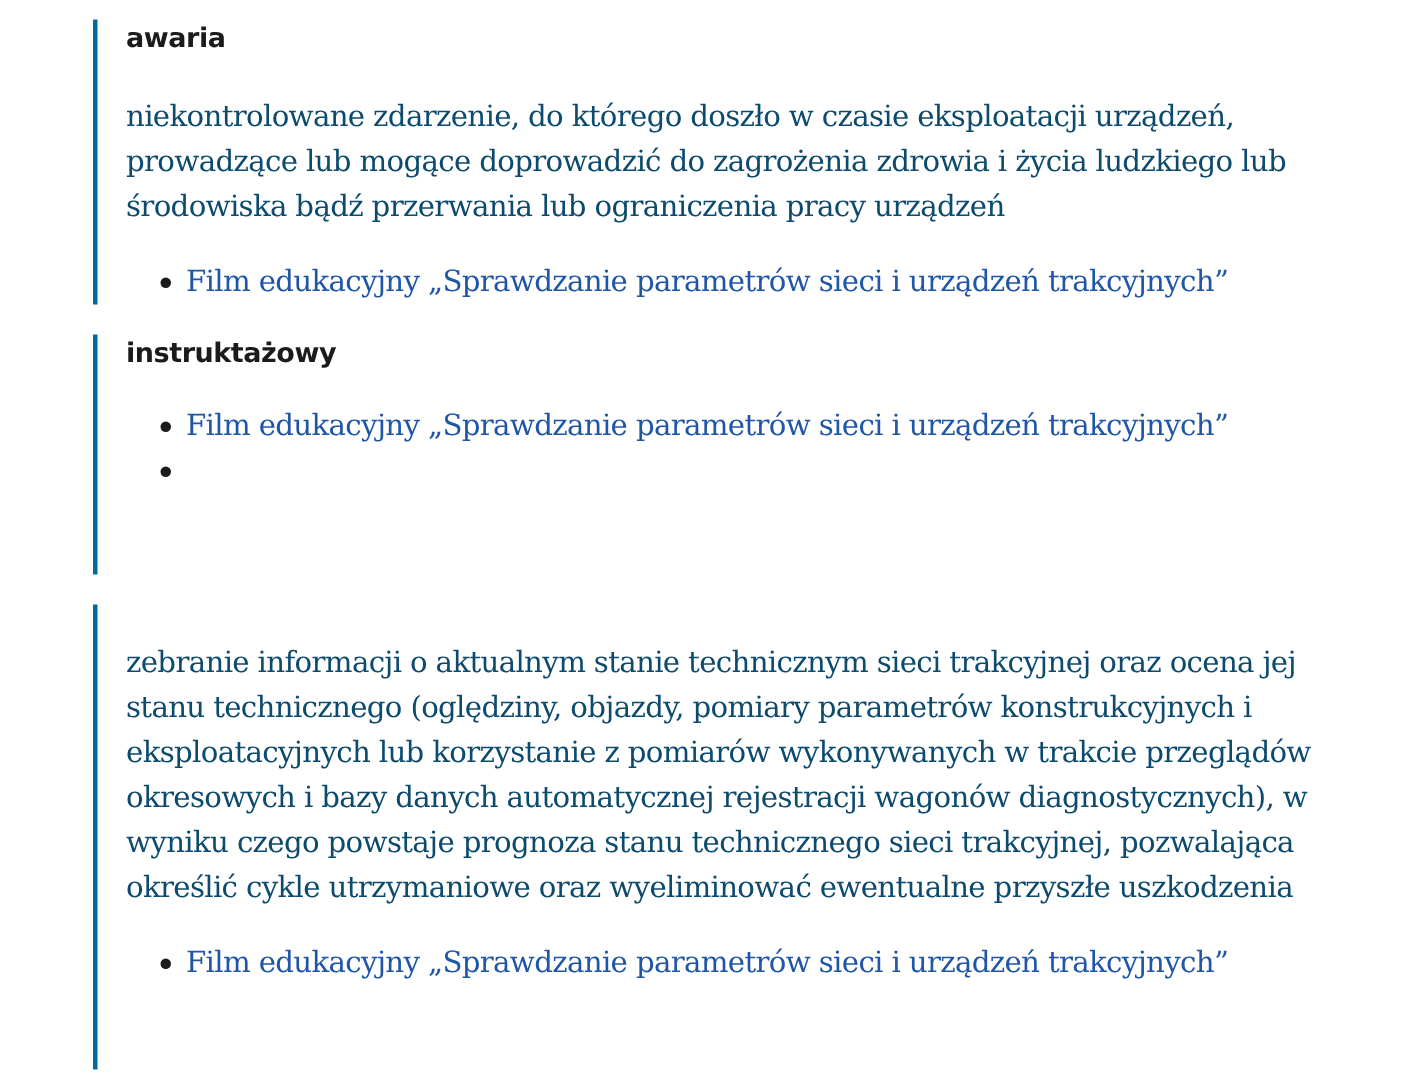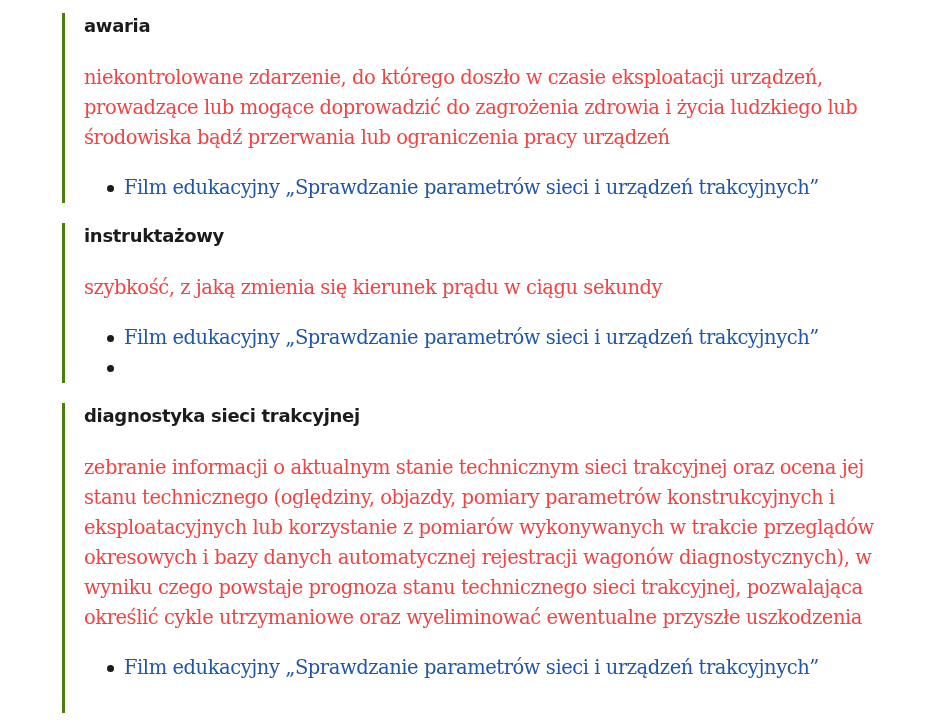--- a/index.html
+++ b/index.html
@@ -1,26 +1,26 @@
 <!DOCTYPE html>
 <html><head>
 <meta charset="utf-8">
 <style>
   html, body { margin:0; padding:0; background:#ffffff; }
   body { width:950px; height:726px; overflow:hidden; position:relative; }
   .entry {
-    position:absolute; left:62px; border-left:3px solid #4d7c0f;
+    position:absolute; left:62px; border-left:3px solid #0369a1;
     padding-left:19px; box-sizing:border-box; width:820px;
   }
   .term {
     font-family:"DejaVu Sans", sans-serif; font-weight:bold; font-size:18px;
     color:#1b1b1b; line-height:26px; margin:0; letter-spacing:-0.3px;
   }
   .def {
-    font-family:"DejaVu Serif", serif; font-size:19.5px; color:#ef4444;
+    font-family:"DejaVu Serif", serif; font-size:19.5px; color:#0c4a6e;
     line-height:30px; margin:24px 0 0 0; letter-spacing:-0.45px; word-spacing:0px;
   }
   ul.links { list-style:none; margin:20px 0 0 0; padding:0 0 0 40px; }
   ul.links li {
     font-family:"DejaVu Serif", serif; font-size:19.5px; line-height:30px;
     color:#1f56a8; position:relative; letter-spacing:-0.45px; white-space:nowrap;
   }
   ul.links li .bullet {
     position:absolute; left:-17px; top:12px; width:7px; height:7px;
     border-radius:50%; background:#1b1b1b;
@@ -36,34 +36,32 @@
   <ul class="links">
     <li>
       <span class="bullet"></span>
       <a>Film edukacyjny „Sprawdzanie parametrów sieci i urządzeń trakcyjnych”</a>
     </li>
   </ul>
 </div>
 
 <div class="entry" style="top:223px; height:160px;">
   <p class="term">instruktażowy</p>
-  <p class="def">szybkość, z jaką zmienia się kierunek prądu w ciągu sekundy</p>
   <ul class="links">
     <li>
       <span class="bullet"></span>
       <a>Film edukacyjny „Sprawdzanie parametrów sieci i urządzeń trakcyjnych”</a>
     </li>
     <li>
       <span class="bullet"></span>
     </li>
   </ul>
 </div>
 
 <div class="entry" style="top:403px; height:310px;">
-  <p class="term">diagnostyka sieci trakcyjnej</p>
   <p class="def">zebranie informacji o aktualnym stanie technicznym sieci trakcyjnej oraz ocena jej stanu technicznego (oględziny, objazdy, pomiary parametrów konstrukcyjnych i eksploatacyjnych lub korzystanie z pomiarów wykonywanych w trakcie przeglądów okresowych i bazy danych automatycznej rejestracji wagonów diagnostycznych), w wyniku czego powstaje prognoza stanu technicznego sieci trakcyjnej, pozwalająca określić cykle utrzymaniowe oraz wyeliminować ewentualne przyszłe uszkodzenia</p>
   <ul class="links">
     <li>
       <span class="bullet"></span>
       <a>Film edukacyjny „Sprawdzanie parametrów sieci i urządzeń trakcyjnych”</a>
     </li>
   </ul>
 </div>
 
 </body></html>

